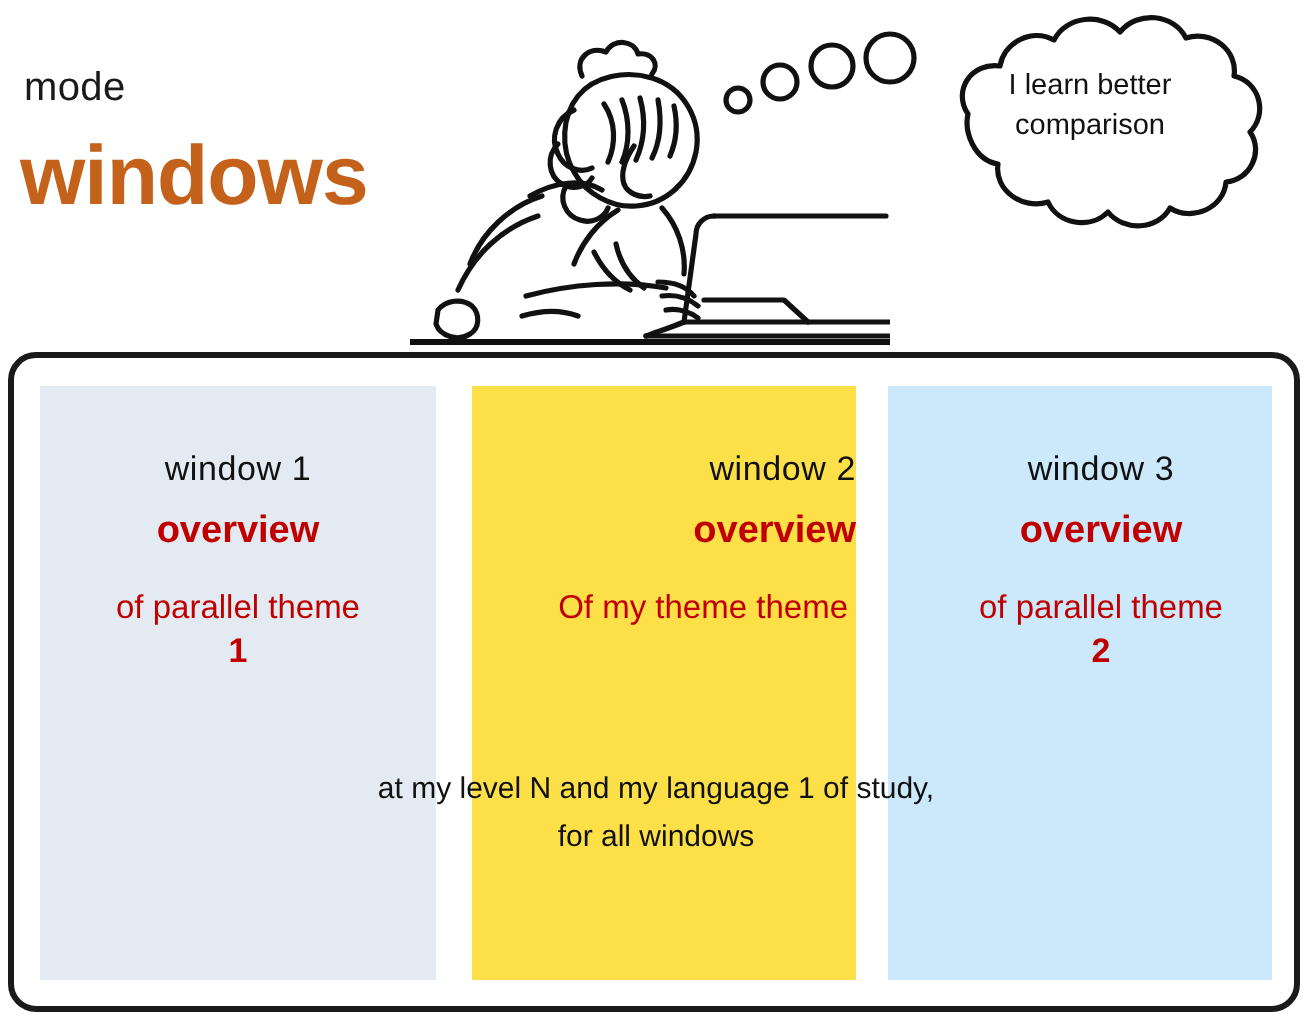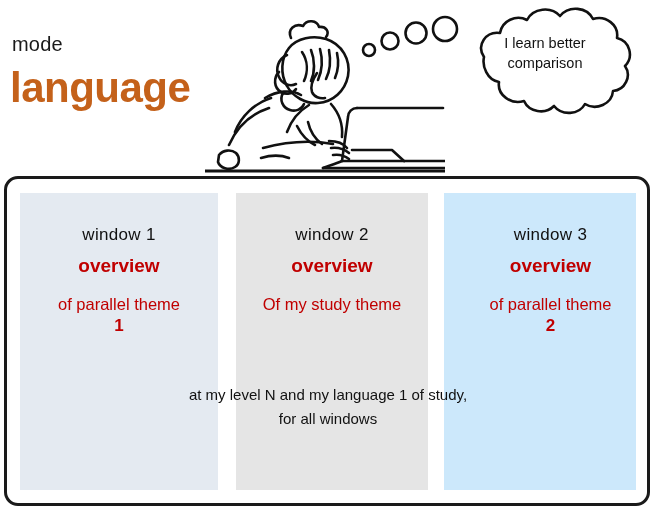--- a/index.html
+++ b/index.html
@@ -81,21 +81,21 @@
     width: 616px; height: 297px;
   }
   .window-panel {
     position: absolute;
     top: 0;
     height: 297px;
     box-sizing: border-box;
     text-align: center;
   }
   #window-panel-1 { left: 0px;   width: 198px; background: #E4EAF1; }
-  #window-panel-2 { left: 216px; width: 192px; background: #e5e5e5; }
+  #window-panel-2 { left: 216px; width: 192px; background: #fde047; text-align: right; }
   #window-panel-3 { left: 424px; width: 192px; background: #CCE8FB; padding-left: 21px; }
 
   .window-title {
     margin-top: 32px;
     font-size: 17px;
     color: #111111;
     letter-spacing: 0.3px;
   }
   .window-overview {
     margin-top: 10px;
@@ -127,21 +127,21 @@
     color: #111111;
   }
   #shared-caption span { display: block; }
 </style>
 </head>
 <body>
 
 <div id="header-area">
 
   <div id="mode-label">mode</div>
-  <div id="mode-value">language</div>
+  <div id="mode-value">windows</div>
 
   <svg id="illustration" viewBox="0 0 240 175" xmlns="http://www.w3.org/2000/svg">
     <g fill="none" stroke="#111111" stroke-width="2.6" stroke-linecap="round" stroke-linejoin="round">
 
       <path d="M86 38 c-4 -9 4 -15 12 -12 c4 -7 14 -6 16 1 c7 -1 11 5 7 10"></path>
 
       <path d="M84 48 c-8 10 -9 26 -2 38 c6 11 19 18 31 17 c15 -1 27 -12 30 -27 c3 -16 -6 -32 -22 -37 c-13 -4 -29 -1 -37 9 z"></path>
 
       <path d="M97 52 c6 9 6 20 2 29"></path>
       <path d="M106 50 c4 10 4 22 0 31"></path>
@@ -225,21 +225,21 @@
     <div class="window-sub">
       <span>of parallel theme</span>
       <span class="emph">1</span>
     </div>
   </div>
 
   <div class="window-panel" id="window-panel-2">
     <div class="window-title">window 2</div>
     <div class="window-overview">overview</div>
     <div class="window-sub">
-      <span>Of my study</span>
+      <span>Of my theme</span>
       <span>theme</span>
     </div>
   </div>
 
   <div class="window-panel" id="window-panel-3">
     <div class="window-title">window 3</div>
     <div class="window-overview">overview</div>
     <div class="window-sub">
       <span>of parallel theme</span>
       <span class="emph">2</span>

